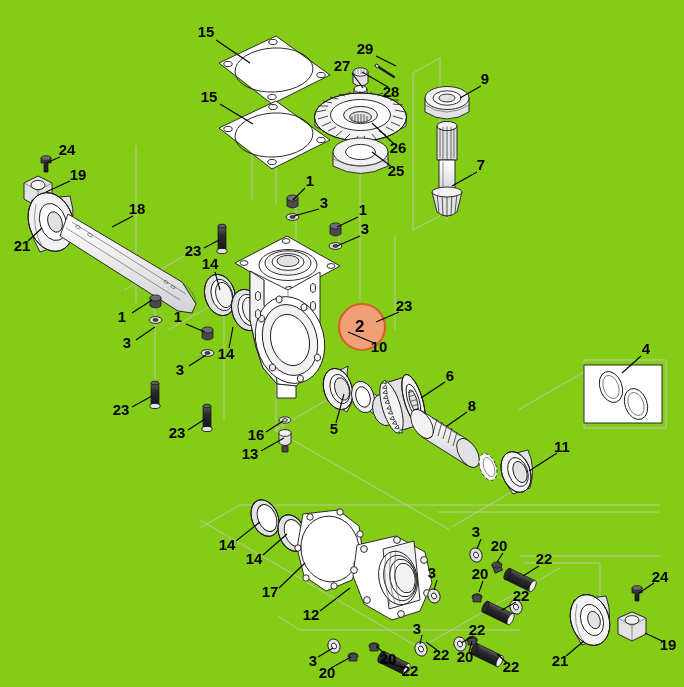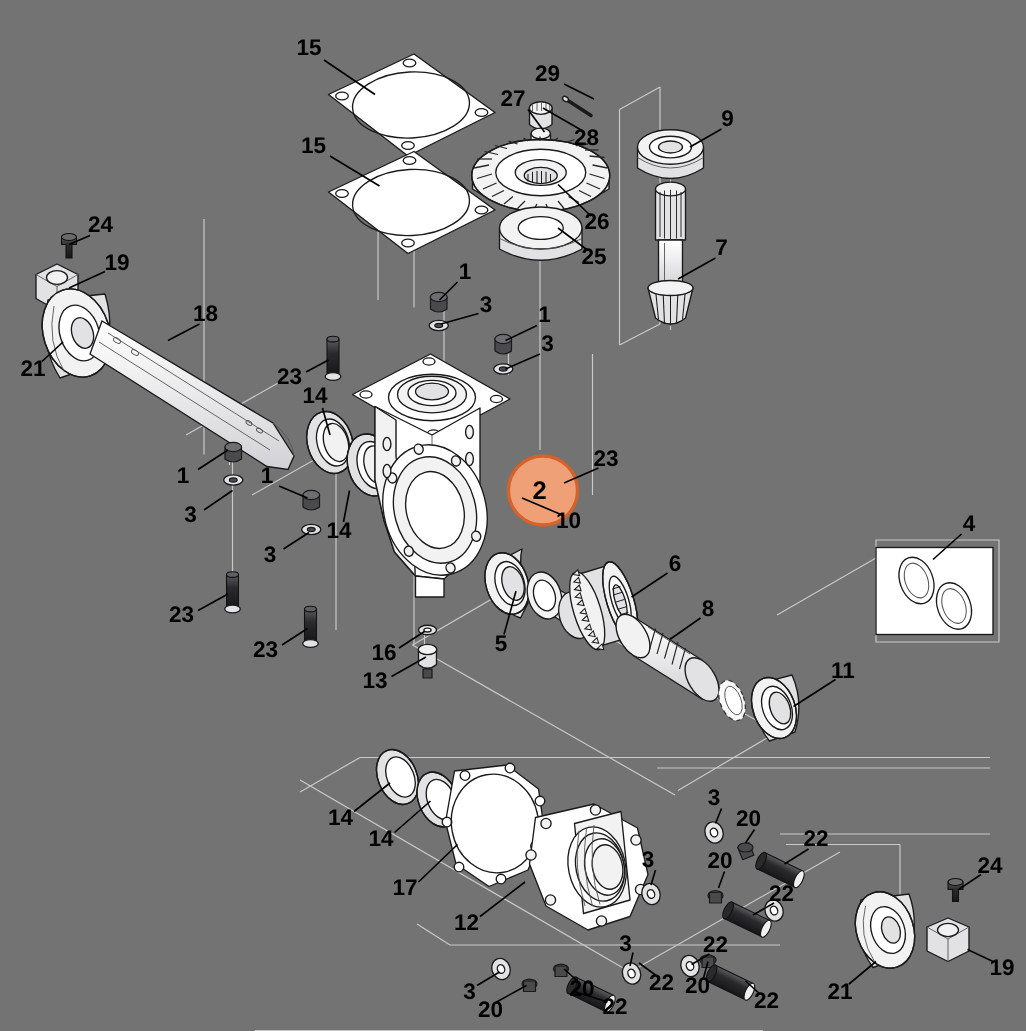--- a/index.html
+++ b/index.html
@@ -8,21 +8,21 @@
     padding: 0;
     background: #ffffff;
   }
   body {
     font-family: "Liberation Sans", sans-serif;
   }
   #diagram-root {
     position: relative;
     width: 684px;
     height: 687px;
-    background: #737373;
+    background: #84cc16;
     overflow: hidden;
   }
   #diagram-svg {
     position: absolute;
     top: 0;
     left: 0;
     width: 684px;
     height: 687px;
   }
   .callout-num {

